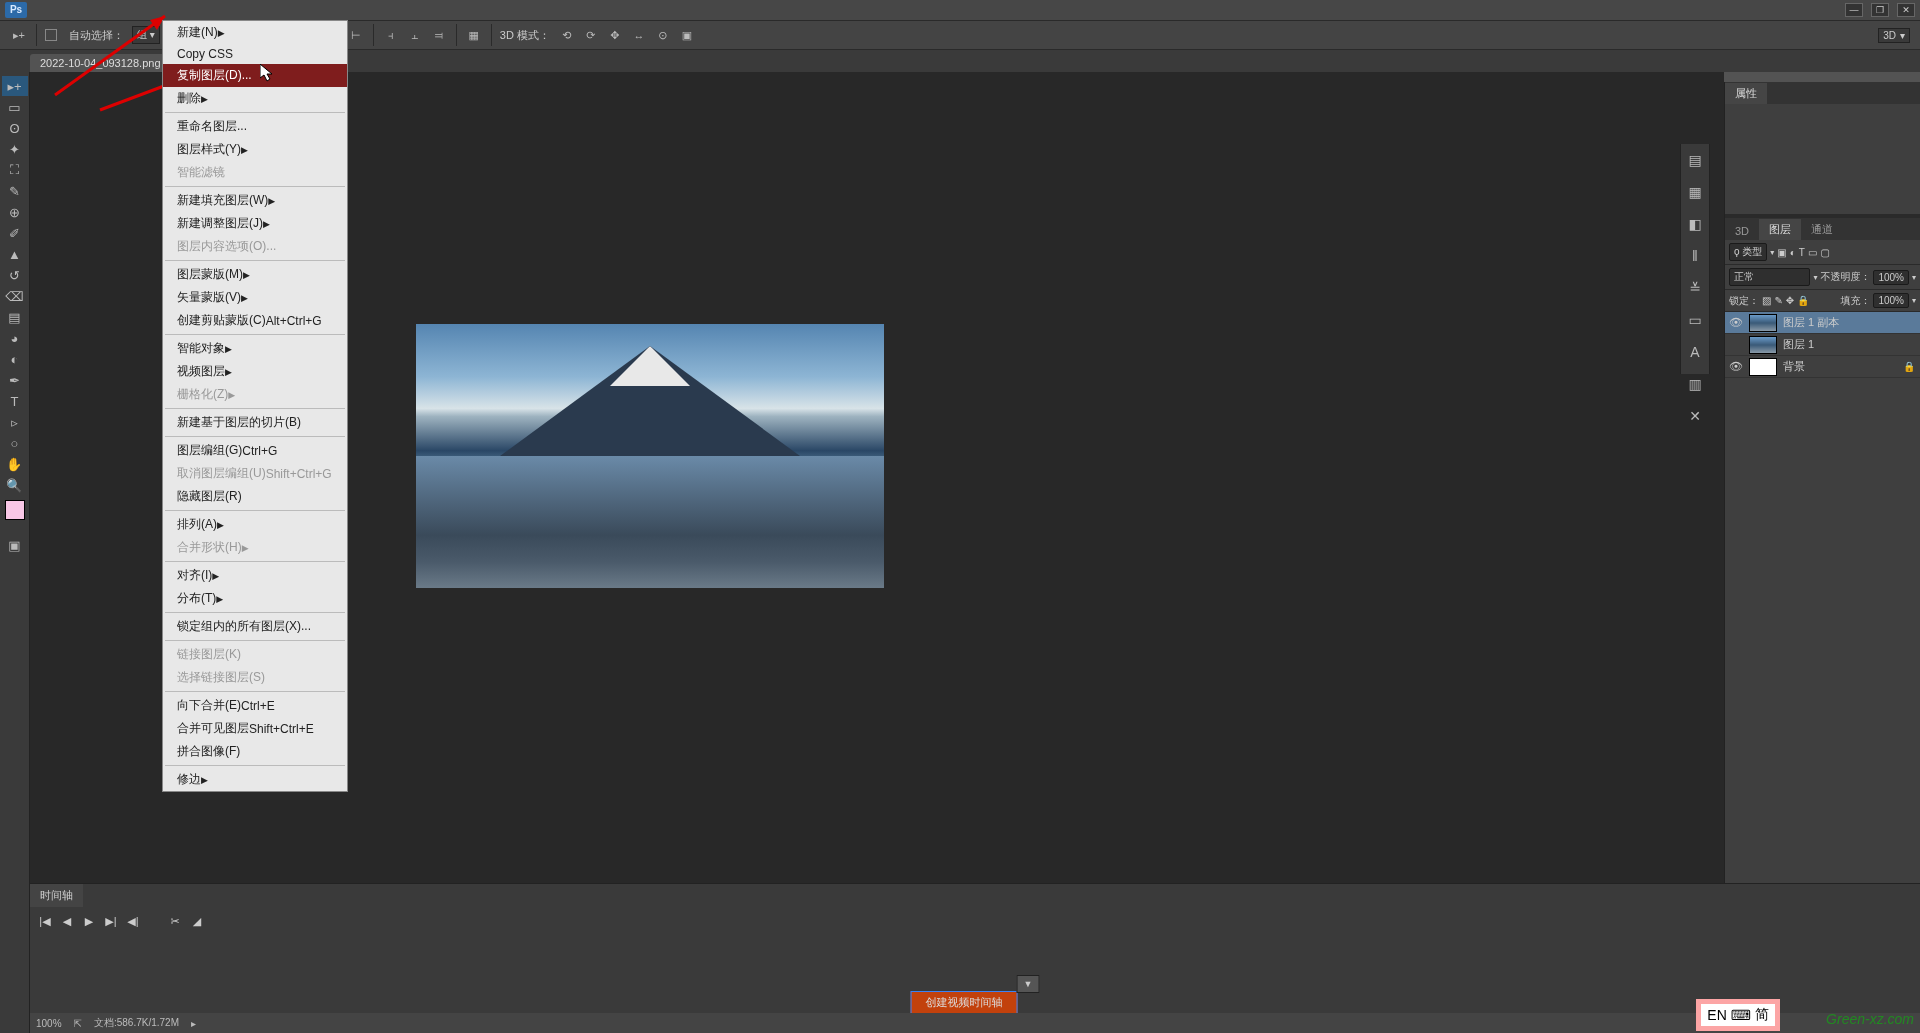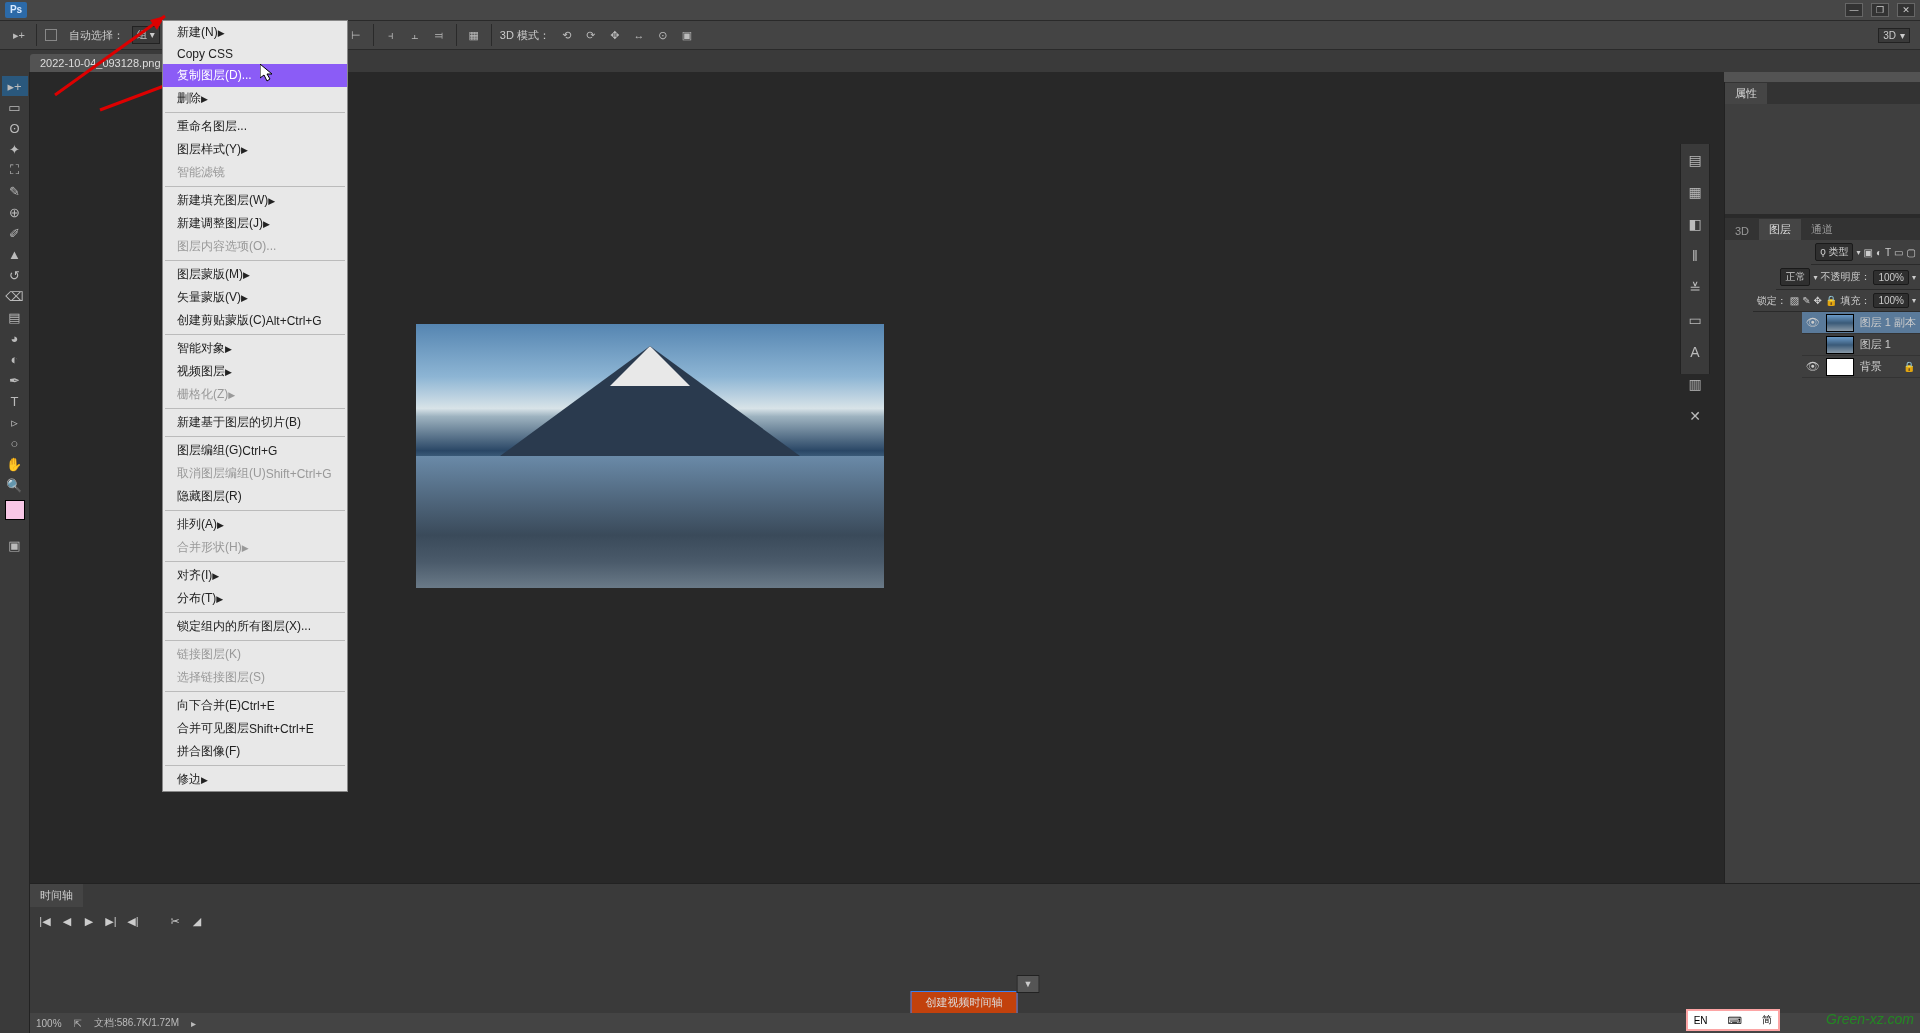--- a/index.html
+++ b/index.html
@@ -35,21 +35,21 @@
 
 .canvas-area { flex: 1; background: #282828; position: relative; }
 .canvas-img { position: absolute; left: 386px; top: 252px; width: 468px; height: 264px; background: linear-gradient(to bottom,#5585b1 0%,#8db5d4 20%,#d8e3e8 32%,#9eb3c0 35%,#2a4766 48%,#3a5a78 50%,#3a5a78 52%,#b8c8d4 68%,#e2dfd8 78%,#a8b5c0 100%); overflow: hidden; }
 .mountain { position: absolute; bottom: 50%; left: 50%; transform: translateX(-50%); width: 300px; height: 110px; background: #2a3a4e; clip-path: polygon(50% 0, 70% 40%, 100% 100%, 0 100%, 30% 40%); }
 .mountain-snow { position: absolute; top: 0; left: 50%; transform: translateX(-50%); width: 80px; height: 40px; background: #e8e8e8; clip-path: polygon(50% 0, 100% 100%, 0 100%); }
 .reflection { position: absolute; top: 50%; left: 0; right: 0; height: 50%; background: linear-gradient(to top,#6a7a88 0%,#4a5a6a 20%,#3a4a5a 40%,#6a8aa8 100%); }
 
 
 .dropdown { position: absolute; top: 20px; left: 162px; width: 186px; background: #e8e8e8; border: 1px solid #888; z-index: 100; font-size: 12px; color: #222; }
 .dd-item { padding: 3px 14px; display: flex; align-items: center; cursor: default; }
-.dd-item.highlight { background: #8b5cf6; color: #fff; }
+.dd-item.highlight { background: #7f1d1d; color: #fff; }
 .dd-item.disabled { color: #999; }
 .dd-item .arrow { font-size: 9px; }
 .dd-sep { height: 1px; background: #bbb; margin: 2px 2px; }
 
 
 .red-arrow { position: absolute; z-index: 50; }
 .arrow-line { stroke: #d00; stroke-width: 3; fill: none; }
 .arrow-head { fill: #d00; }
 
 
@@ -60,42 +60,42 @@
 .right-icon { width: 22px; height: 22px; display:flex; align-items:center; justify-content:center; color:#bbb; font-size:14px;}
 
 
 .right-panels { width: 196px; background: #3f3f3f; display: flex; flex-direction: column; border-left: 1px solid #222; margin-top: 10px; }
 .panel-tab-row { height: 22px; background: #333; display: flex; align-items: flex-end; font-size: 11px; }
 .panel-tab { padding: 3px 10px; background: #454545; color: #ddd; }
 .panel-tab.inactive { background: #333; color: #999; }
 .panel-body { flex: none; padding: 6px; font-size: 11px; color: #ccc; min-height: 60px; }
 .panel-sep { height: 4px; background: #2a2a2a; }
 
-.layers-panel { flex:1; display:flex; flex-direction:column; background:#3f3f3f;align-items:flex-end; }
+.layers-panel { flex:1; display:flex; flex-direction:column; background:#3f3f3f; }
 .layer-ctrl-row { display:flex; align-items:center; padding:3px 4px; gap:3px; font-size:10px; border-bottom:1px solid #2a2a2a;}
 .pill { background:#2f2f2f; border:1px solid #1a1a1a; padding:1px 4px; border-radius:2px;}
 .layer-row { display:flex; align-items:center; height:22px; padding:0 4px; gap:6px; font-size:11px; border-bottom:1px solid #333;}
 .layer-row.selected { background:#5a7a9a; }
 .eye { width:14px; text-align:center; }
 .thumb { width:28px; height:18px; background:linear-gradient(to bottom,#6a9ac8,#3a5a78,#8a9aa8); border:1px solid #000;}
 .thumb.bg { background:#fff;}
 .lock-ic { margin-left:auto; font-size:10px; color:#aaa;}
 
 
 .timeline { position:absolute; left:30px; right:0; bottom:20px; height:130px; background:#3a3a3a; border-top:1px solid #222;}
 .tl-tab { position:absolute; top:0; left:0; padding:4px 10px; background:#444; font-size:11px;}
 .tl-toolbar { position:absolute; top:26px; left:0; right:0; height:22px; display:flex; align-items:center; gap:8px; padding:0 8px;}
 .tl-btn { width:14px; height:14px; color:#ccc; display:flex; align-items:center; justify-content:center;}
 .tl-create { position:absolute; top:70px; left:50%; transform:translateX(-50%); display:flex; align-items:center;}
 .tl-create .btn { background:#c2410c; border:1px solid #3b82f6; padding:3px 14px; font-size:11px; color:#ddd;margin-top:37px;}
 .tl-create .dd { background:#555; border:1px solid #222; padding:3px 6px; font-size:9px; margin-left:-1px;}
 .status-bar { position:absolute; bottom:0; left:30px; right:0; height:20px; background:#444; display:flex; align-items:center; padding:0 6px; gap:12px; font-size:10px; color:#bbb;}
 
 
-.ime-badge { position:absolute; bottom:2px; right:140px; background:#fff; color:#000; padding:2px 6px; font-size:10px; border:2px solid #fca5a5; display:flex; gap:20px; align-items:center;}
+.ime-badge { position:absolute; bottom:2px; right:140px; background:#fff; color:#000; padding:2px 6px; font-size:14px; border:5px solid #fca5a5; display:flex; gap:4px; align-items:center;}
 .watermark { position:absolute; bottom:6px; right:6px; color:#1a9a1a; font-size:14px; font-style:italic; opacity:0.8;}
 
 .checkbox { width:12px; height:12px; border:1px solid #888; display:inline-block; vertical-align:middle; margin-right:4px;}
 </style>
 </head>
 <body>
 
 <div class="menubar">
   <div class="ps-logo">Ps</div>
   <div class="win-controls">

